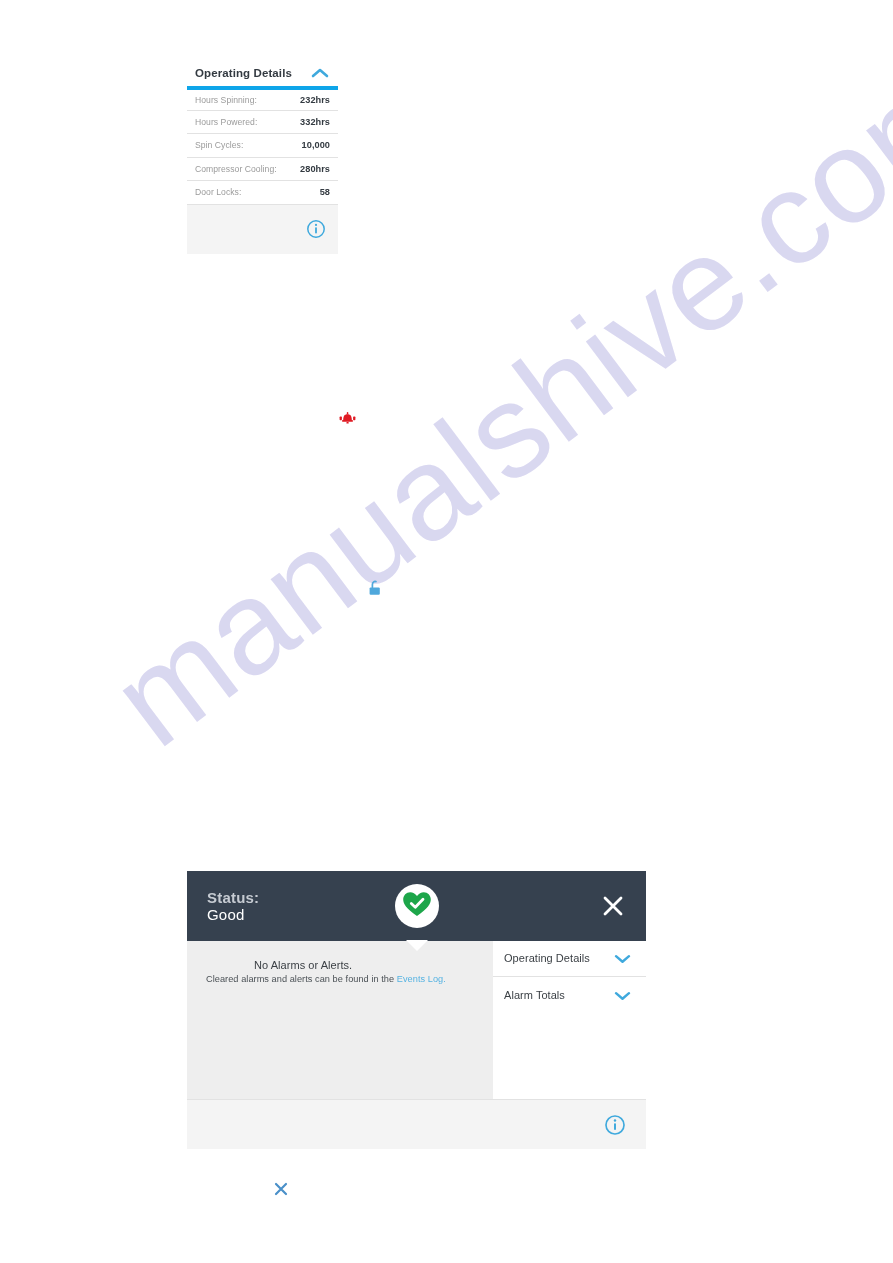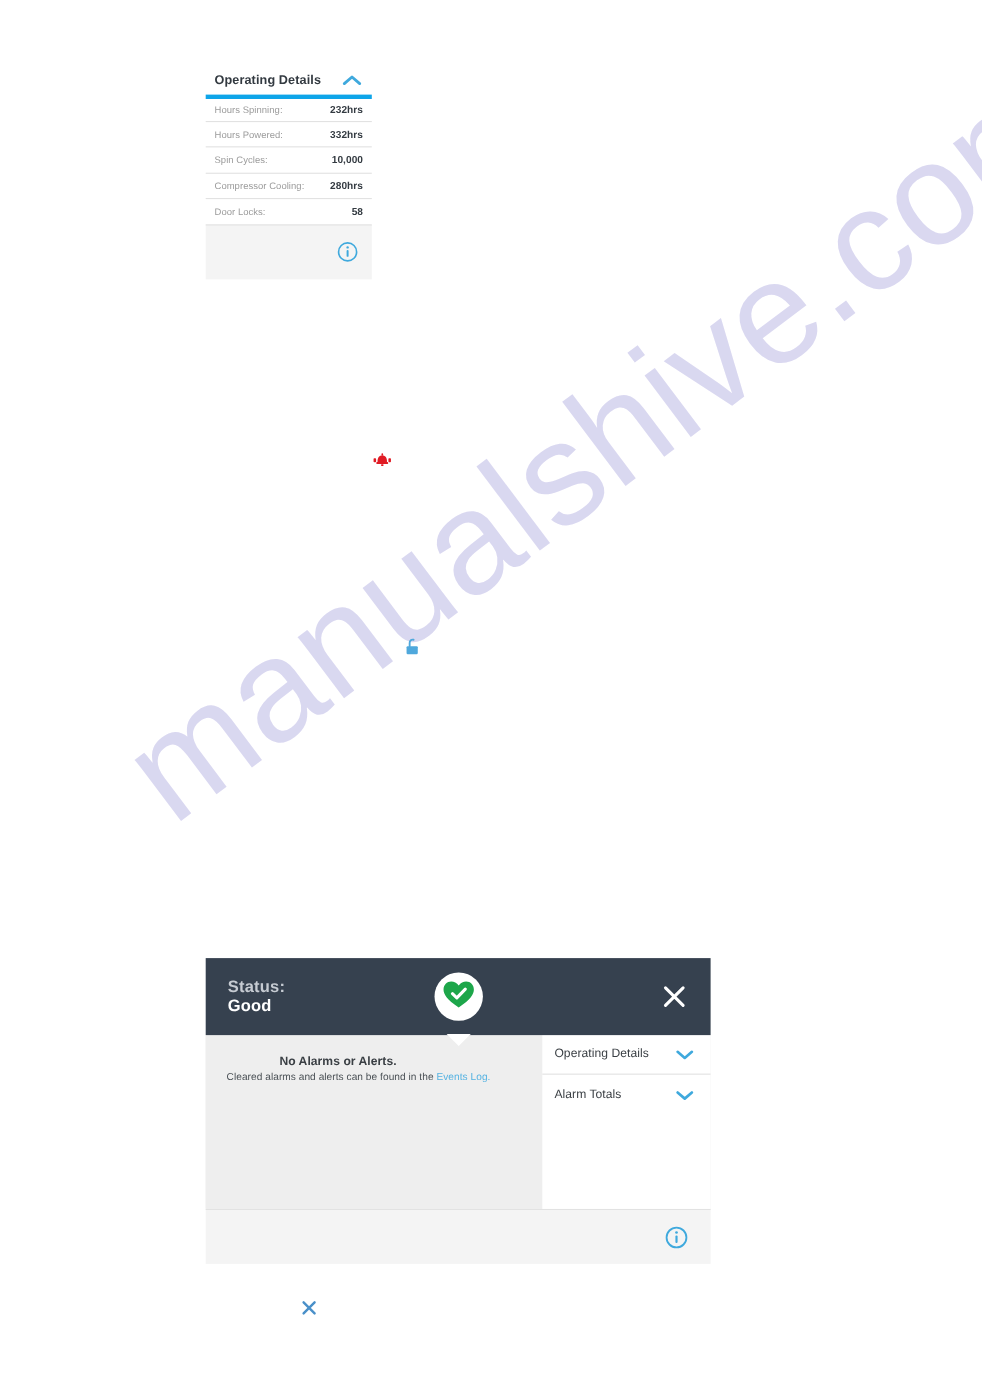--- a/index.html
+++ b/index.html
@@ -149,21 +149,21 @@
   }
   #status-dialog .status-label {
     font-size: 15px;
     color: #c6cbd2;
     font-weight: 700;
     letter-spacing: .2px;
   }
   #status-dialog .status-value {
     font-size: 15px;
     color: #ffffff;
-    font-weight: 700;
+    font-weight: 400;
     letter-spacing: .2px;
   }
   #status-dialog .status-badge {
     position: absolute;
     left: 50%;
     top: 50%;
     transform: translate(-50%, -50%);
     width: 44px;
     height: 44px;
     border-radius: 50%;
@@ -199,21 +199,21 @@
   }
   #status-dialog .alarm-pane {
     flex: 0 0 306px;
     background: #eeeeee;
     padding: 18px 16px 0 19px;
     box-sizing: border-box;
     min-height: 158px;
   }
   #status-dialog .alarm-title {
     font-size: 11px;
-    font-weight: 700;
+    font-weight: 400;
     color: #3a3f44;
     margin-bottom: 3px;
     letter-spacing: .05px;
     padding-left: 48px;
   }
   #status-dialog .alarm-sub {
     font-size: 9.2px;
     color: #4a5055;
     letter-spacing: .05px;
   }

